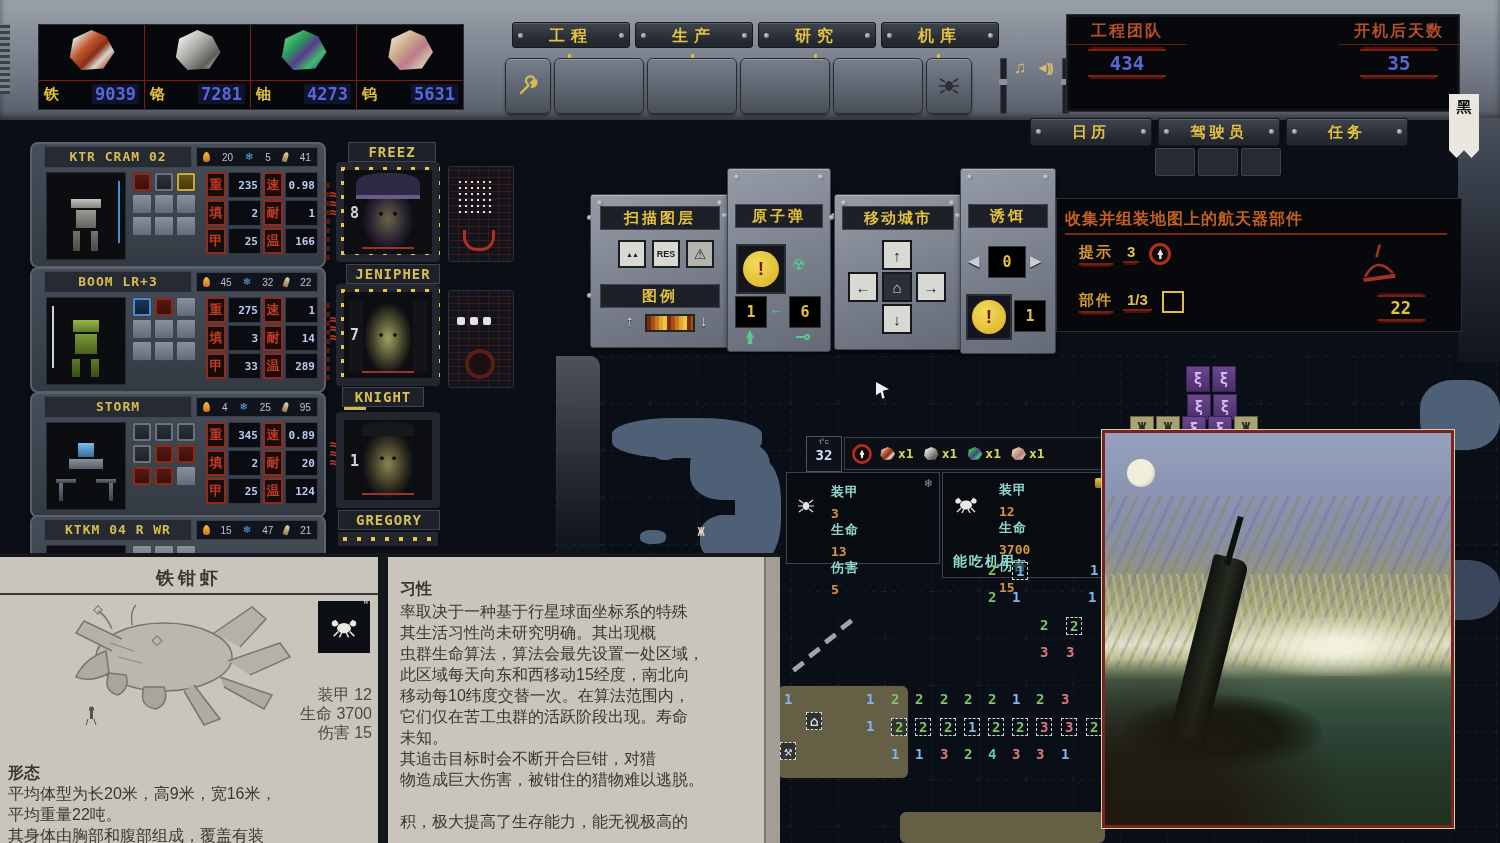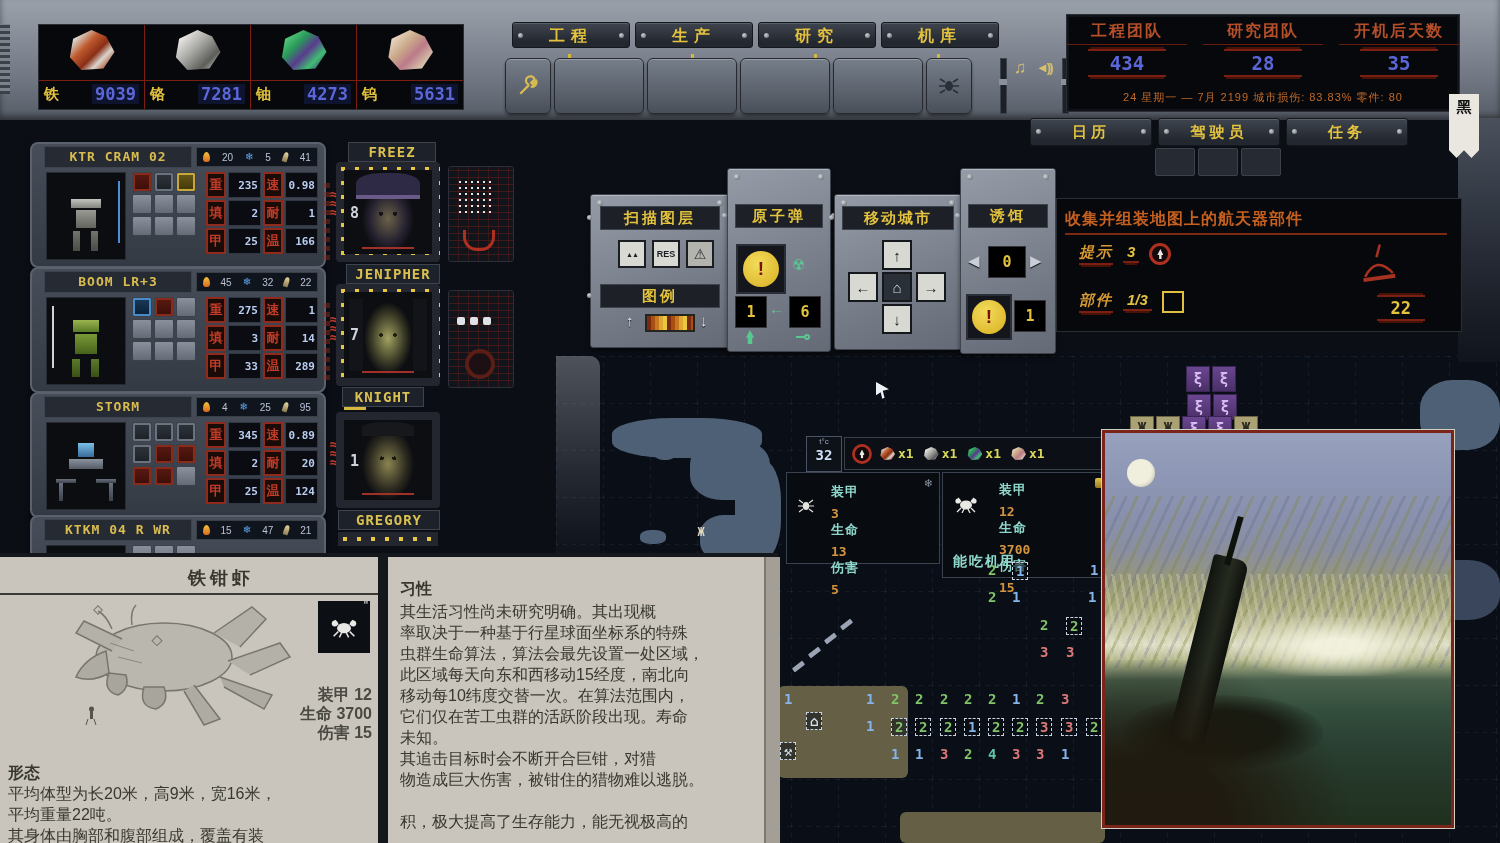--- a/index.html
+++ b/index.html
@@ -168,21 +168,21 @@
     color:#1a1d22;font-weight:bold;font-size:15px;display:flex;align-items:center;justify-content:center;}
   .dpad.center{background:#2a3038;color:#cfd8e4;}
   .tri{position:absolute;color:#c9ced6;font-size:15px;text-shadow:0 1px 1px #000;}
   
   .quest{position:absolute;left:1056px;top:198px;width:404px;height:132px;background:#07080c;border:1px solid #2a2d33;}
   .qtitle{position:absolute;left:8px;top:10px;color:#c5601e;font-size:16px;font-weight:bold;letter-spacing:1px;
     border-bottom:2px solid #7a2a10;padding-bottom:3px;width:382px;}
   .qlabel{color:#d89a33;font-size:15px;font-weight:bold;letter-spacing:2px;
     border-bottom:2px solid #7a1f12;box-shadow:0 4px 0 -2px #491208;padding-bottom:1px;}
   .qval{color:#e3c23e;font-weight:bold;font-size:15px;border-bottom:2px solid #7a1f12;box-shadow:0 4px 0 -2px #491208;padding:0 4px 1px;}
-  .qrow{position:absolute;left:22px;display:flex;gap:10px;align-items:flex-start;font-style:italic;}
+  .qrow{position:absolute;left:22px;display:flex;gap:10px;align-items:flex-start;}
   .ringmark{width:22px;height:22px;border:3px solid #b03020;border-radius:50%;box-sizing:border-box;
     display:flex;align-items:center;justify-content:center;background:#16090a;}
   .ringmark b{width:6px;height:10px;background:#e8e8e4;clip-path:polygon(50% 0,100% 60%,70% 60%,70% 100%,30% 100%,30% 60%,0 60%);}
   .qcheck{width:18px;height:18px;border:2px solid #e0c040;background:transparent;}
   .qdays{position:absolute;right:36px;top:96px;color:#e3c23e;font:bold 17px "DejaVu Sans Mono",monospace;
     border-top:2px solid #7a1f12;border-bottom:2px solid #7a1f12;padding:1px 14px;box-shadow:0 4px 0 -2px #491208,0 -4px 0 -2px #491208;}
   .plunger{position:absolute;right:62px;top:44px;transform:rotate(-8deg);}
   
   .map{position:absolute;left:556px;top:356px;width:944px;height:487px;background:#0a0e16;overflow:hidden;}
   .gridsvg{position:absolute;inset:0;}
@@ -239,25 +239,25 @@
   .ship::before{content:"";position:absolute;left:13px;top:-42px;width:6px;height:50px;background:#0e120d;transform:rotate(2deg);}
   .wreckbase{position:absolute;left:18px;top:262px;width:200px;height:74px;border-radius:50%;
     background:radial-gradient(ellipse,#161b12 40%,rgba(22,27,18,0) 75%);}
   .art-fg{position:absolute;left:0;bottom:0;width:70%;height:42%;
     background:radial-gradient(ellipse at 18% 95%,rgba(32,24,14,.9) 28%,transparent 72%);}
   
   .ency{position:absolute;left:0;top:553px;width:778px;height:290px;background:#c9c5bd;border-top:4px solid #14171c;z-index:6;
     color:#38382f;}
   .eseam{position:absolute;left:378px;top:0;width:10px;height:290px;background:#14171c;}
   .escroll{position:absolute;left:764px;top:0;width:14px;height:290px;background:#a39f97;border-left:2px solid #7c786f;}
-  .etitle{position:absolute;left:0;top:9px;width:378px;text-align:center;font-size:18px;font-weight:bold;letter-spacing:4px;margin-left:32px;}
+  .etitle{position:absolute;left:0;top:9px;width:378px;text-align:center;font-size:18px;font-weight:bold;letter-spacing:4px;}
   .eunder{position:absolute;left:0;top:36px;width:378px;height:2px;background:#3a3a36;}
   .ethumb{position:absolute;left:318px;top:44px;width:52px;height:52px;background:#0c0f14;display:flex;align-items:center;justify-content:center;}
   .ethumb::after{content:'"';position:absolute;right:2px;top:-2px;color:#e8e8e4;font-size:12px;}
-  .estats{position:absolute;left:200px;top:128px;width:172px;text-align:right;font-size:16px;font-weight:bold;line-height:19px;color:#4a4a42;}
+  .estats{position:absolute;left:200px;top:128px;width:172px;text-align:right;font-size:16px;font-weight:normal;line-height:19px;color:#4a4a42;}
   .ehead{position:absolute;font-size:16px;font-weight:bold;}
   .elines{position:absolute;font-size:16px;line-height:21px;}
   .pline{min-height:21px;white-space:nowrap;}
   .sketch{position:absolute;left:14px;top:42px;}
 </style>
 </head>
 <body>
 
 <div id="stage">
 
@@ -362,31 +362,26 @@
   <span class="mi" style="left:1014px;top:58px">♫</span>
   <span class="mi speaker" style="left:1036px;top:60px">◄))</span>
 
   <div class="counters">
     <div class="crow">
       <div class="counter">
         <div class="clabel">工程团队</div>
         <div class="cval">434</div>
       </div>
 
-      <div class="counter">
-        <div class="clabel">研究团队</div>
-        <div class="cval">28</div>
-      </div>
 
       <div class="counter">
         <div class="clabel">开机后天数</div>
         <div class="cval">35</div>
       </div>
     </div>
-    <div class="statusline">24 星期一 — 7月 2199  城市损伤: 83.83%  零件: 80</div>
   </div>
 
   <div class="menurow">
     <div class="menu-btn" style="width:120px">日历</div>
 
     <div class="menu-btn" style="width:120px">驾驶员</div>
 
     <div class="menu-btn" style="width:120px">任务</div>
   </div>
   <div class="minisq" style="left:1155px"></div>
@@ -854,24 +849,24 @@
     <div class="elines" style="left:8px;top:226px;width:368px">
       <div class="pline">平均体型为长20米，高9米，宽16米，</div>
 
       <div class="pline">平均重量22吨。</div>
 
       <div class="pline">其身体由胸部和腹部组成，覆盖有装</div>
     </div>
     <div class="eseam"></div>
     <div class="ehead" style="left:400px;top:22px">习性</div>
     <div class="elines" style="left:400px;top:44px;width:360px">
+      <div class="pline">率取决于一种基于行星球面坐标系的特殊</div>
+
       <div class="pline">其生活习性尚未研究明确。其出现概</div>
 
-      <div class="pline">率取决于一种基于行星球面坐标系的特殊</div>
-
       <div class="pline">虫群生命算法，算法会最先设置一处区域，</div>
 
       <div class="pline">此区域每天向东和西移动15经度，南北向</div>
 
       <div class="pline">移动每10纬度交替一次。在算法范围内，</div>
 
       <div class="pline">它们仅在苦工虫群的活跃阶段出现。寿命</div>
 
       <div class="pline">未知。</div>
 

